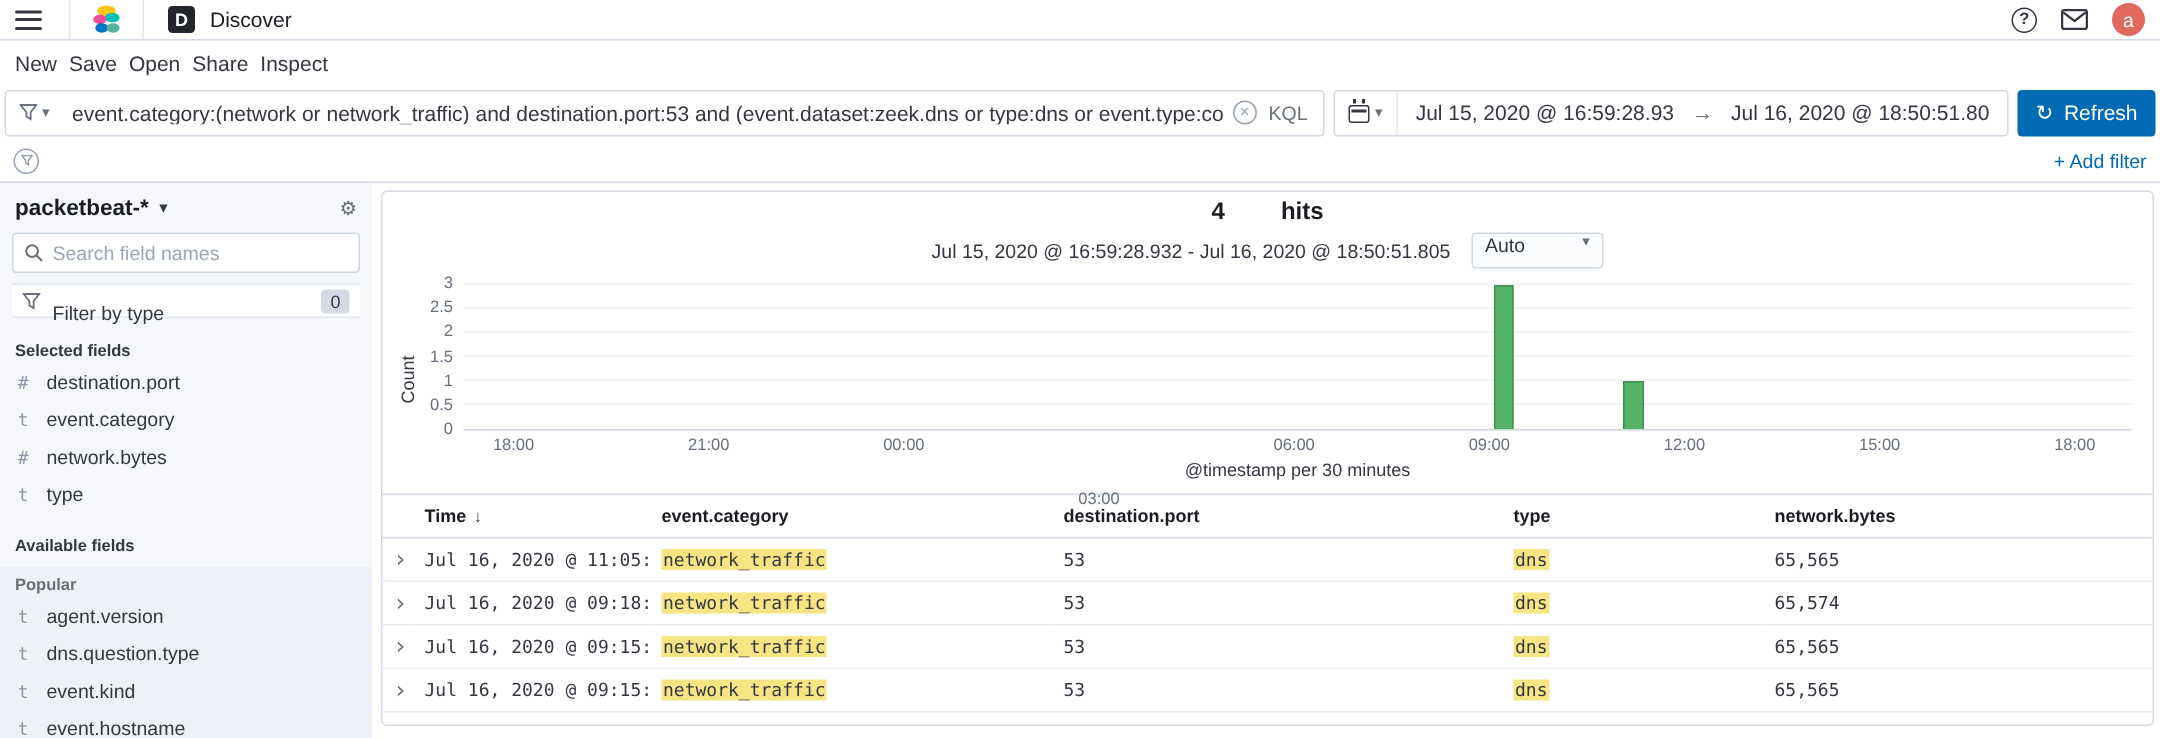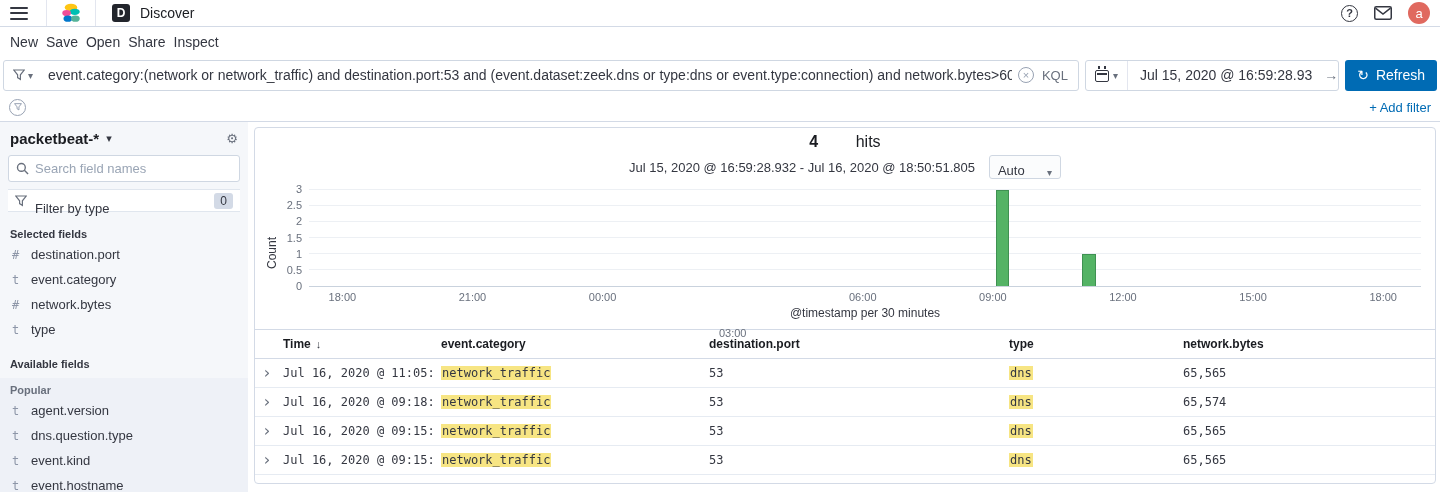--- a/index.html
+++ b/index.html
@@ -71,24 +71,24 @@
   .field-item { display:flex; align-items:center; gap:10px; padding:5px 2px; font-size:13px; cursor:pointer; }
   .field-type { width:11px; text-align:center; color:#8d96a8; font-size:12px; font-family:"DejaVu Sans Mono","Liberation Mono",monospace; }
   .field-name { color:#343741; }
   .popular-block { margin:8px -8px 0; background:var(--popular-bg,#eef1f7); padding:6px 8px 40px; }
   .popular-label { font-size:11px; font-weight:700; color:#69707d; margin:0 2px 2px; }
 
   
   .main-panel { flex:1; margin:5px 4px 8px 6px; border:1px solid var(--border,#d3dae6); border-radius:4px; background:#fff; overflow:hidden; display:flex; flex-direction:column; }
   .hits-line { text-align:center; margin-top:5px; font-size:16px; color:#1a1c21; }
   .hits-count { font-weight:700; }
-  .hits-label { font-weight:400;margin-left:33px; }
+  .hits-label { font-weight:700;margin-left:33px; }
   .caption-row { display:flex; align-items:center; justify-content:center; gap:14px; margin-top:4px; }
   .time-range { font-size:13px; color:#343741; }
-  .interval-select { width:72px; height:24px; border:1px solid #cfd7e2; border-radius:3px; background:#fbfcfd; display:flex; align-items:flex-end; padding:0 8px; font-size:13px; color:#343741; cursor:pointer; }
+  .interval-select { width:88px; height:24px; border:1px solid #cfd7e2; border-radius:3px; background:#fbfcfd; display:flex; align-items:flex-start; padding:0 8px; font-size:13px; color:#343741; cursor:pointer; }
   .interval-caret { margin-left:auto; font-size:10px; color:#69707d; }
 
   
   .chart-wrap { display:flex; margin:8px 14px 0 10px; }
   .y-label-col { display:flex; align-items:center; }
   .y-label { writing-mode:vertical-rl; transform:rotate(180deg); font-size:12px; color:#343741; }
   .y-axis { width:30px; position:relative; height:100px; flex:none; }
   .y-tick { position:absolute; right:7px; font-size:11px; color:#69707d; }
   .plot-col { flex:1; }
   .plot { position:relative; height:100px; border-bottom:1px solid #c9d2dd; }
@@ -167,20 +167,21 @@
       </span>
     <span class="kql-label">KQL</span>
   </div>
   <div class="date-box">
     <div class="date-addon">
       <span class="cal"></span>
       <span class="caret">▾</span>
     </div>
     <span class="date-text">Jul 15, 2020 @ 16:59:28.93</span>
     <span class="date-arrow">→</span>
+    <span class="date-text">Jul 16, 2020 @ 18:50:51.80</span>
   </div>
   <button class="refresh-btn">
     <span class="refresh-glyph">↻</span>
     <span>Refresh</span>
   </button>
 </div>
 
 <div class="filter-row">
   <div class="sq-ring">
     <svg width="8" height="8" viewBox="0 0 12 12">

